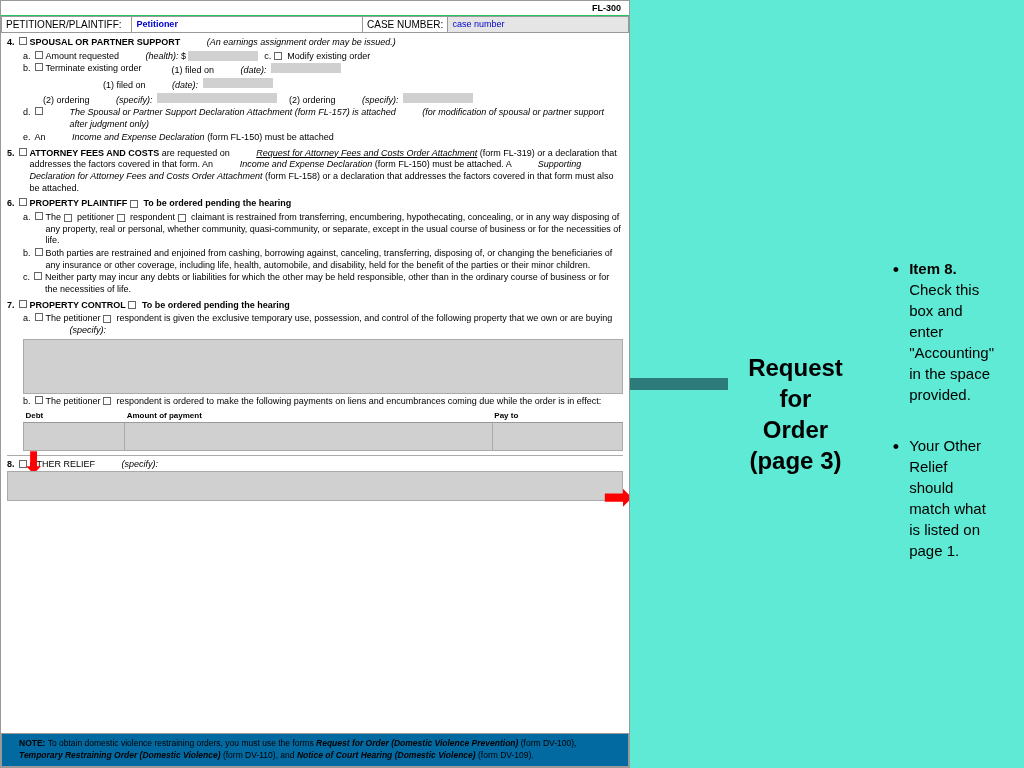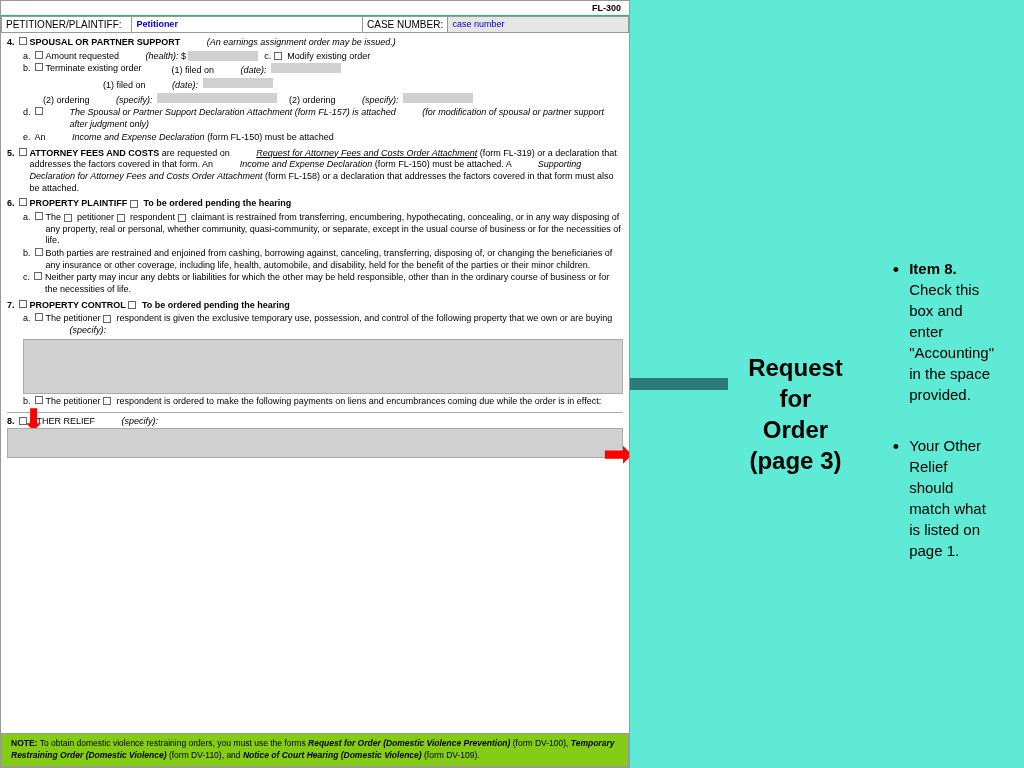--- a/index.html
+++ b/index.html
@@ -211,24 +211,24 @@
       background: #d0d0d0;
       height: 30px;
       width: 100%;
       margin-top: 2px;
       border: 1px solid #aaa;
     }
 
     
     .form-note {
       border: 1px solid #999;
-      padding: 4px 9px;
+      padding: 4px 17px;
       font-size: 8.5px;
       line-height: 1.4;
-      background: #84cc16;
+      background: #0369a1;
     }
 
     .form-note .note-bold { font-weight: bold; font-style: italic; }
 
     .fl300-label {
       font-size: 9px;
       font-weight: bold;
       text-align: right;
       padding-right: 2px;
     }
@@ -377,20 +377,36 @@
         </div>
         <div class="grid-area"></div>
         <div class="sub-item" style="margin-top:2px;">
           <span class="sub-label">b.</span>
           <span class="checkbox"></span>
           <span>The petitioner
             <span class="checkbox"></span> respondent
             is ordered to make the following payments on liens and encumbrances coming due while the order is in effect:
           </span>
         </div>
+        <table class="payment-table">
+          <thead>
+            <tr>
+              <th>Debt</th>
+              <th>Amount of payment</th>
+              <th>Pay to</th>
+            </tr>
+          </thead>
+          <tbody>
+            <tr>
+              <td></td>
+              <td></td>
+              <td></td>
+            </tr>
+          </tbody>
+        </table>
       </div>
     </div>
 
     <div style="position:relative;">
 
       <div style="position:absolute; left:14px; top:-10px; color:red; font-size:30px; transform:rotate(0deg);">⬇</div>
 
       <div class="item8-section">
         <div class="item8-header">
           <span class="section-num">8.</span>

